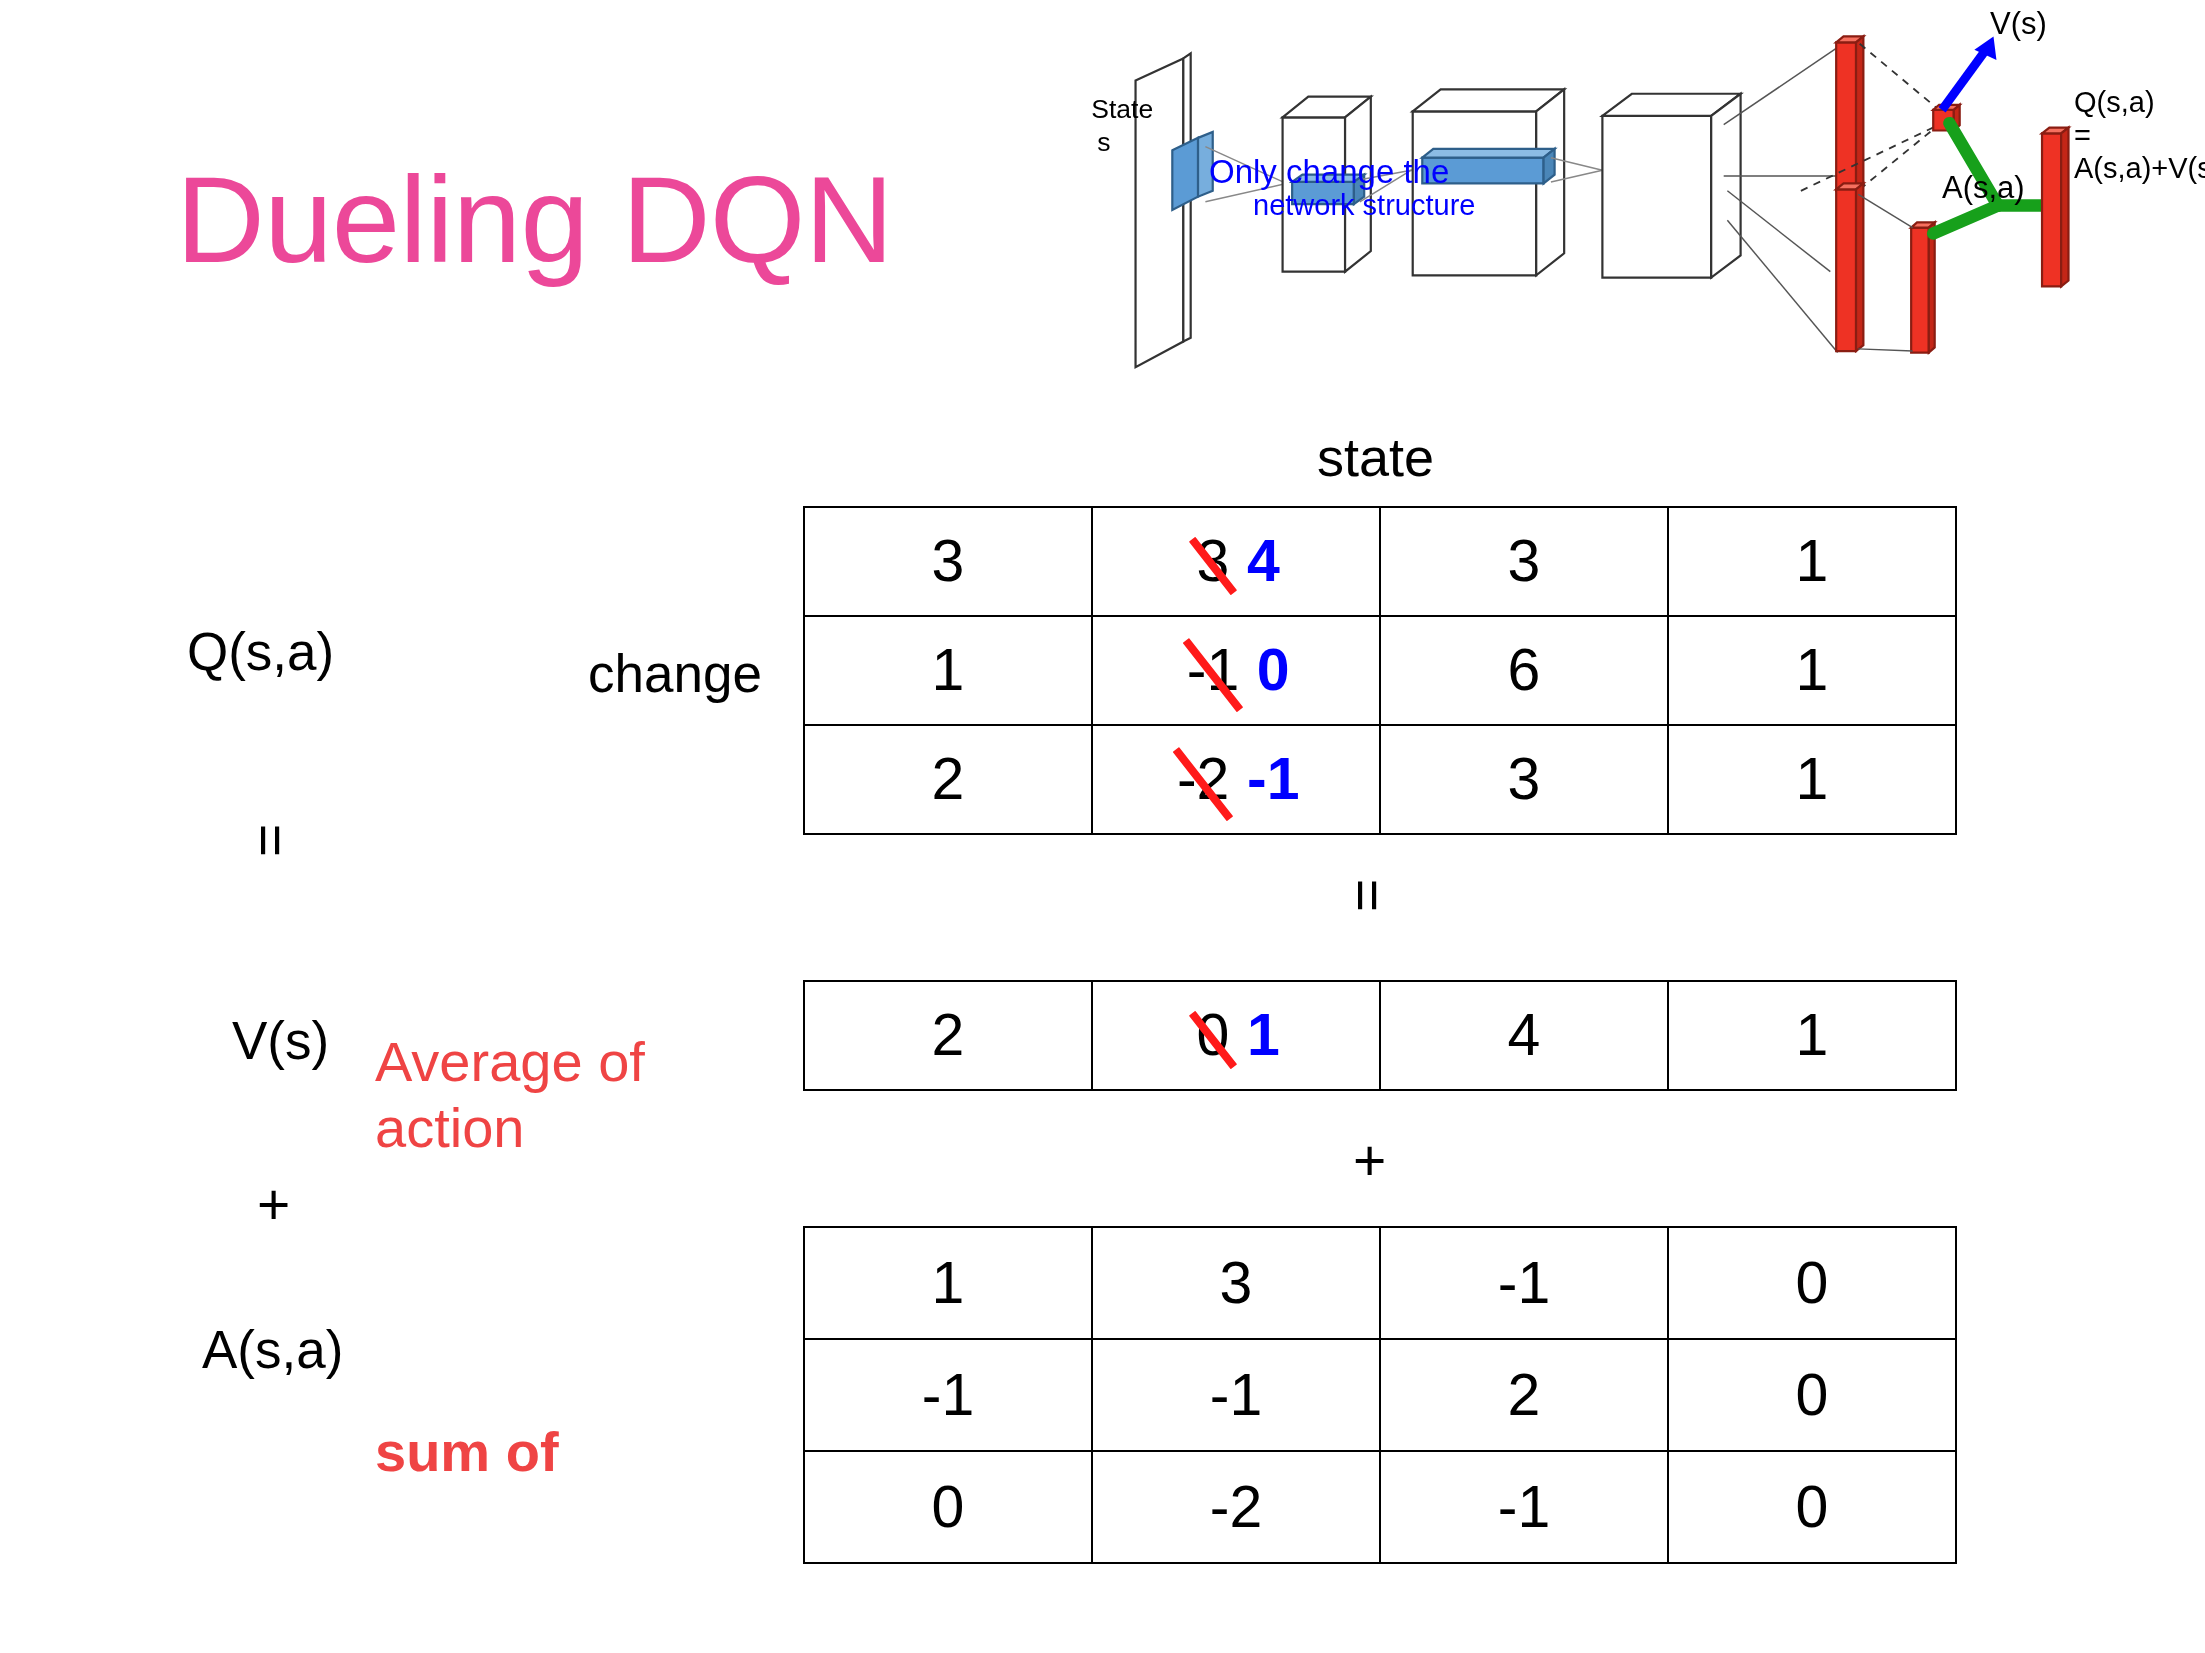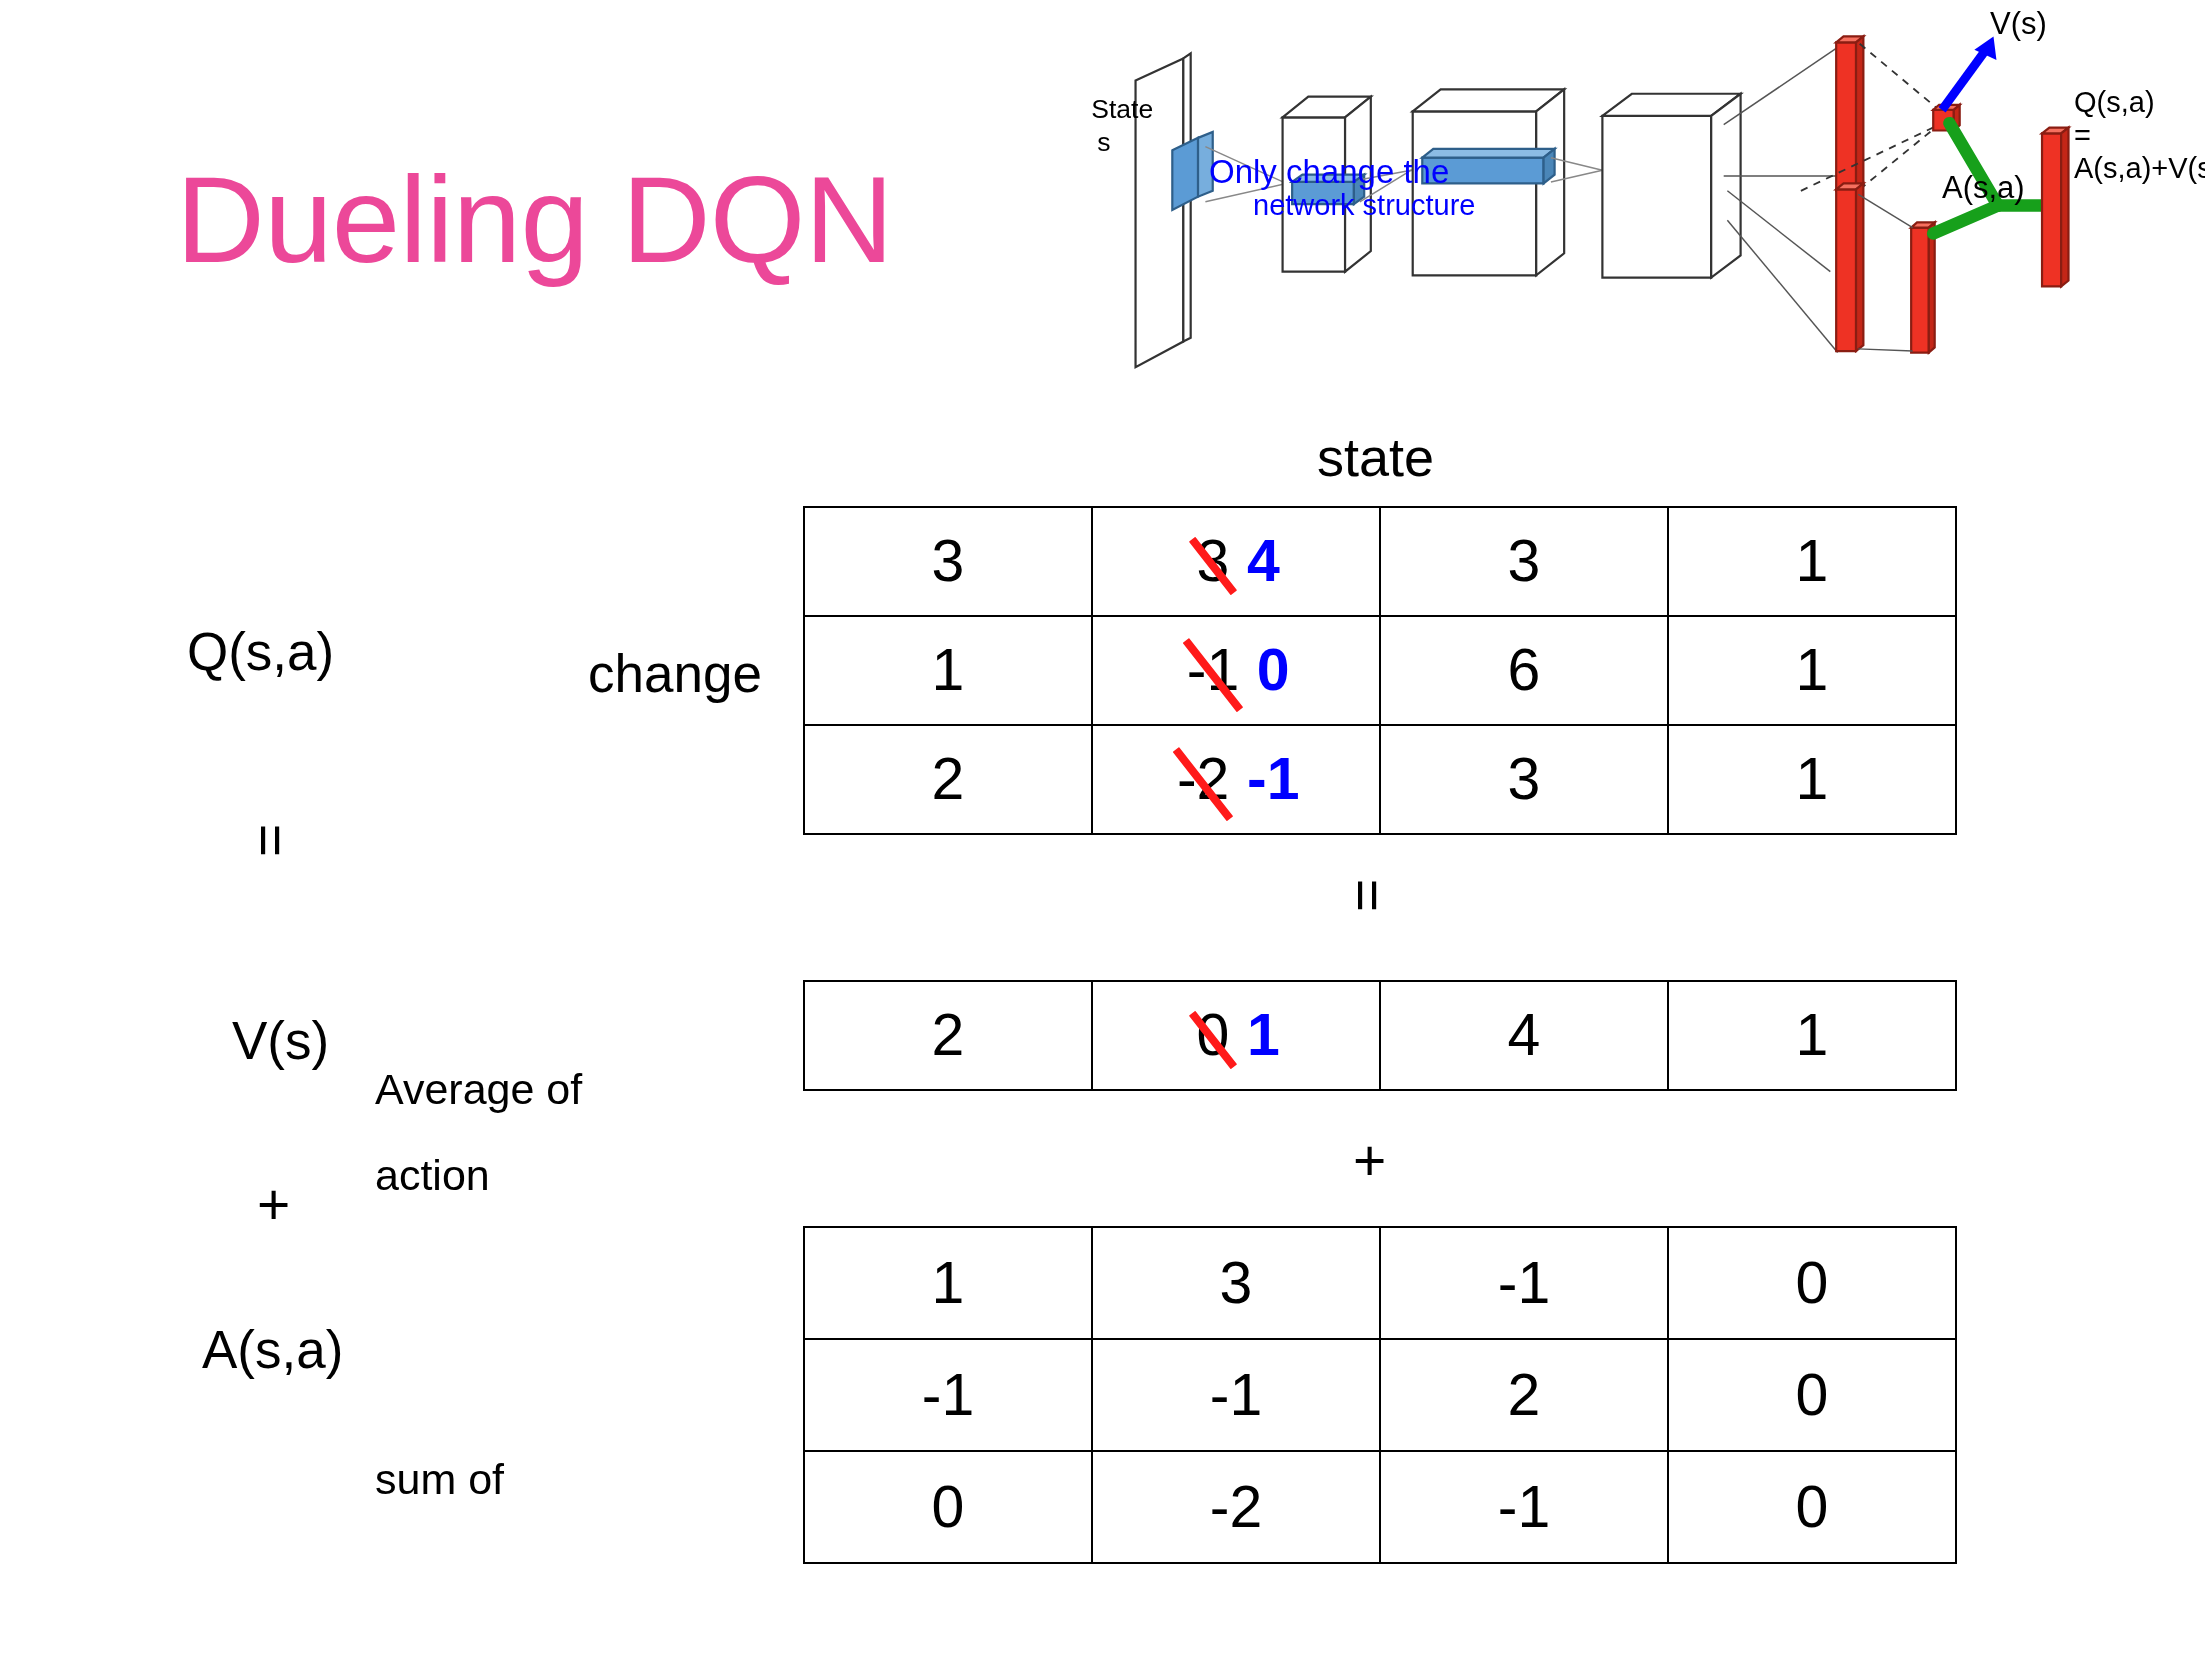--- a/index.html
+++ b/index.html
@@ -49,25 +49,24 @@
   }
 
   
   .side-label {
     font-size: 53px;
     line-height: 1;
     white-space: nowrap;
     color: #000;
   }
   .blue-note {
-    color: #000000;
-    font-size: 43px;
+    color: #ef4444;
+    font-size: 56px;
     line-height: 1.18;
     white-space: nowrap;
-    margin-top: 35px;
   }
   .op-sign {
     font-size: 57px;
     line-height: 1;
     font-weight: 400;
     color: #000;
   }
   .op-eq {
     font-size: 57px;
     line-height: 1;
@@ -77,21 +76,21 @@
     display: inline-block;
   }
 
   #label-q      { left: 187px;  top: 625px; }
   #eq-left      { left: 254px;  top: 812px; }
   #label-action { left: 588px;  top: 647px; }
   #label-v      { left: 232px;  top: 1014px; }
   #note-average { left: 375px;  top: 1029px; }
   #plus-left    { left: 257px;  top: 1176px; }
   #label-a      { left: 202px;  top: 1323px; }
-  #note-sum     { left: 375px;  top: 1419px; }
+  #note-sum     { left: 375px;  top: 1419px; font-weight: bold; }
 
   
   #eq-mid   { left: 1351px; top: 867px; }
   #plus-mid { left: 1353px; top: 1132px; }
 
   
   .grid {
     position: absolute;
     border-collapse: collapse;
     table-layout: fixed;

